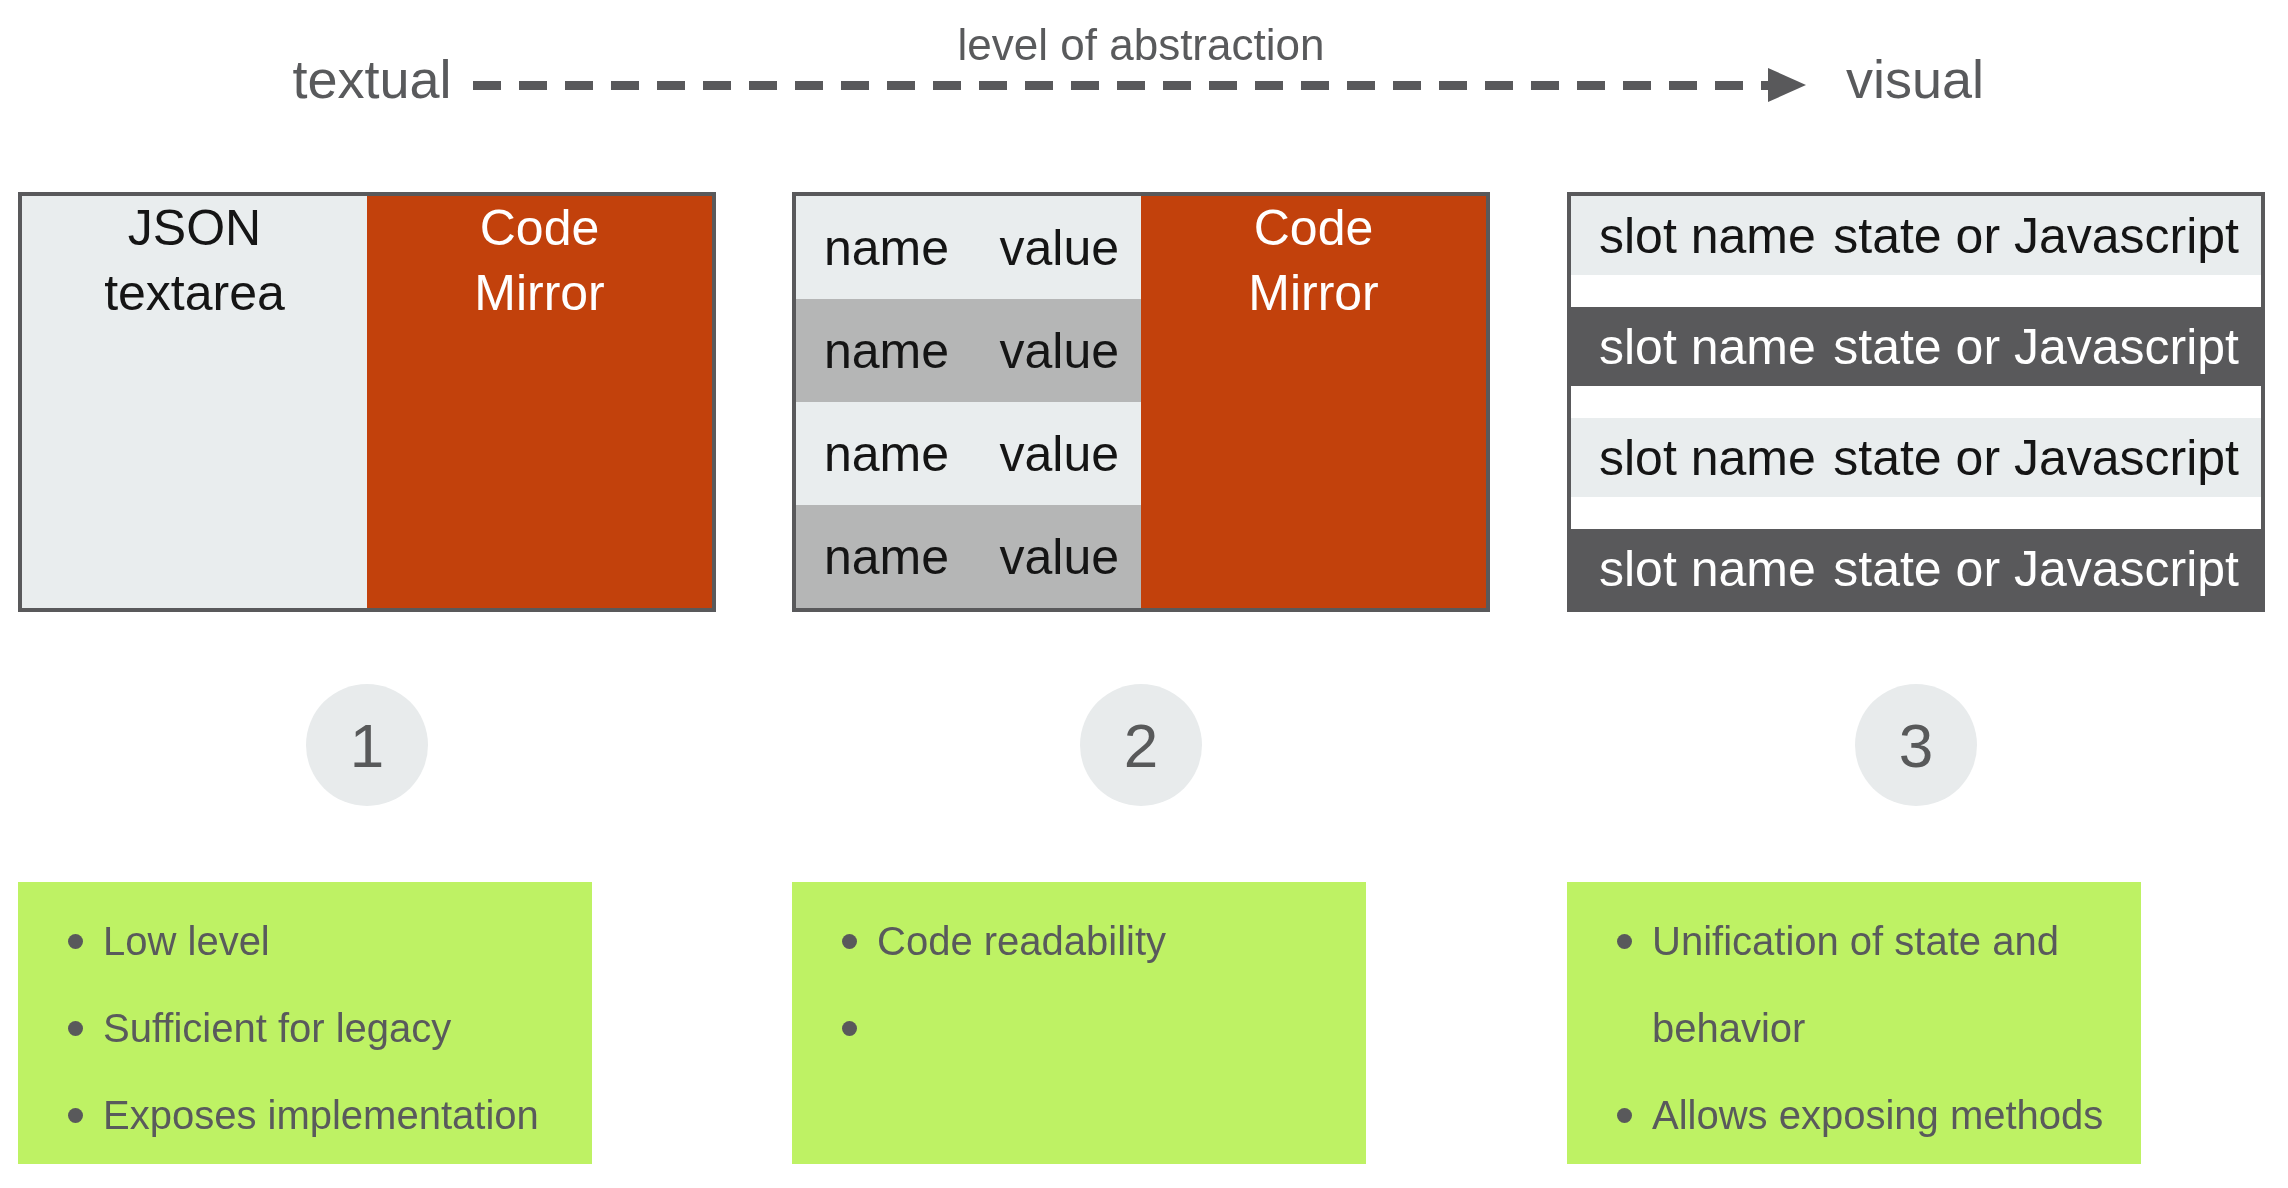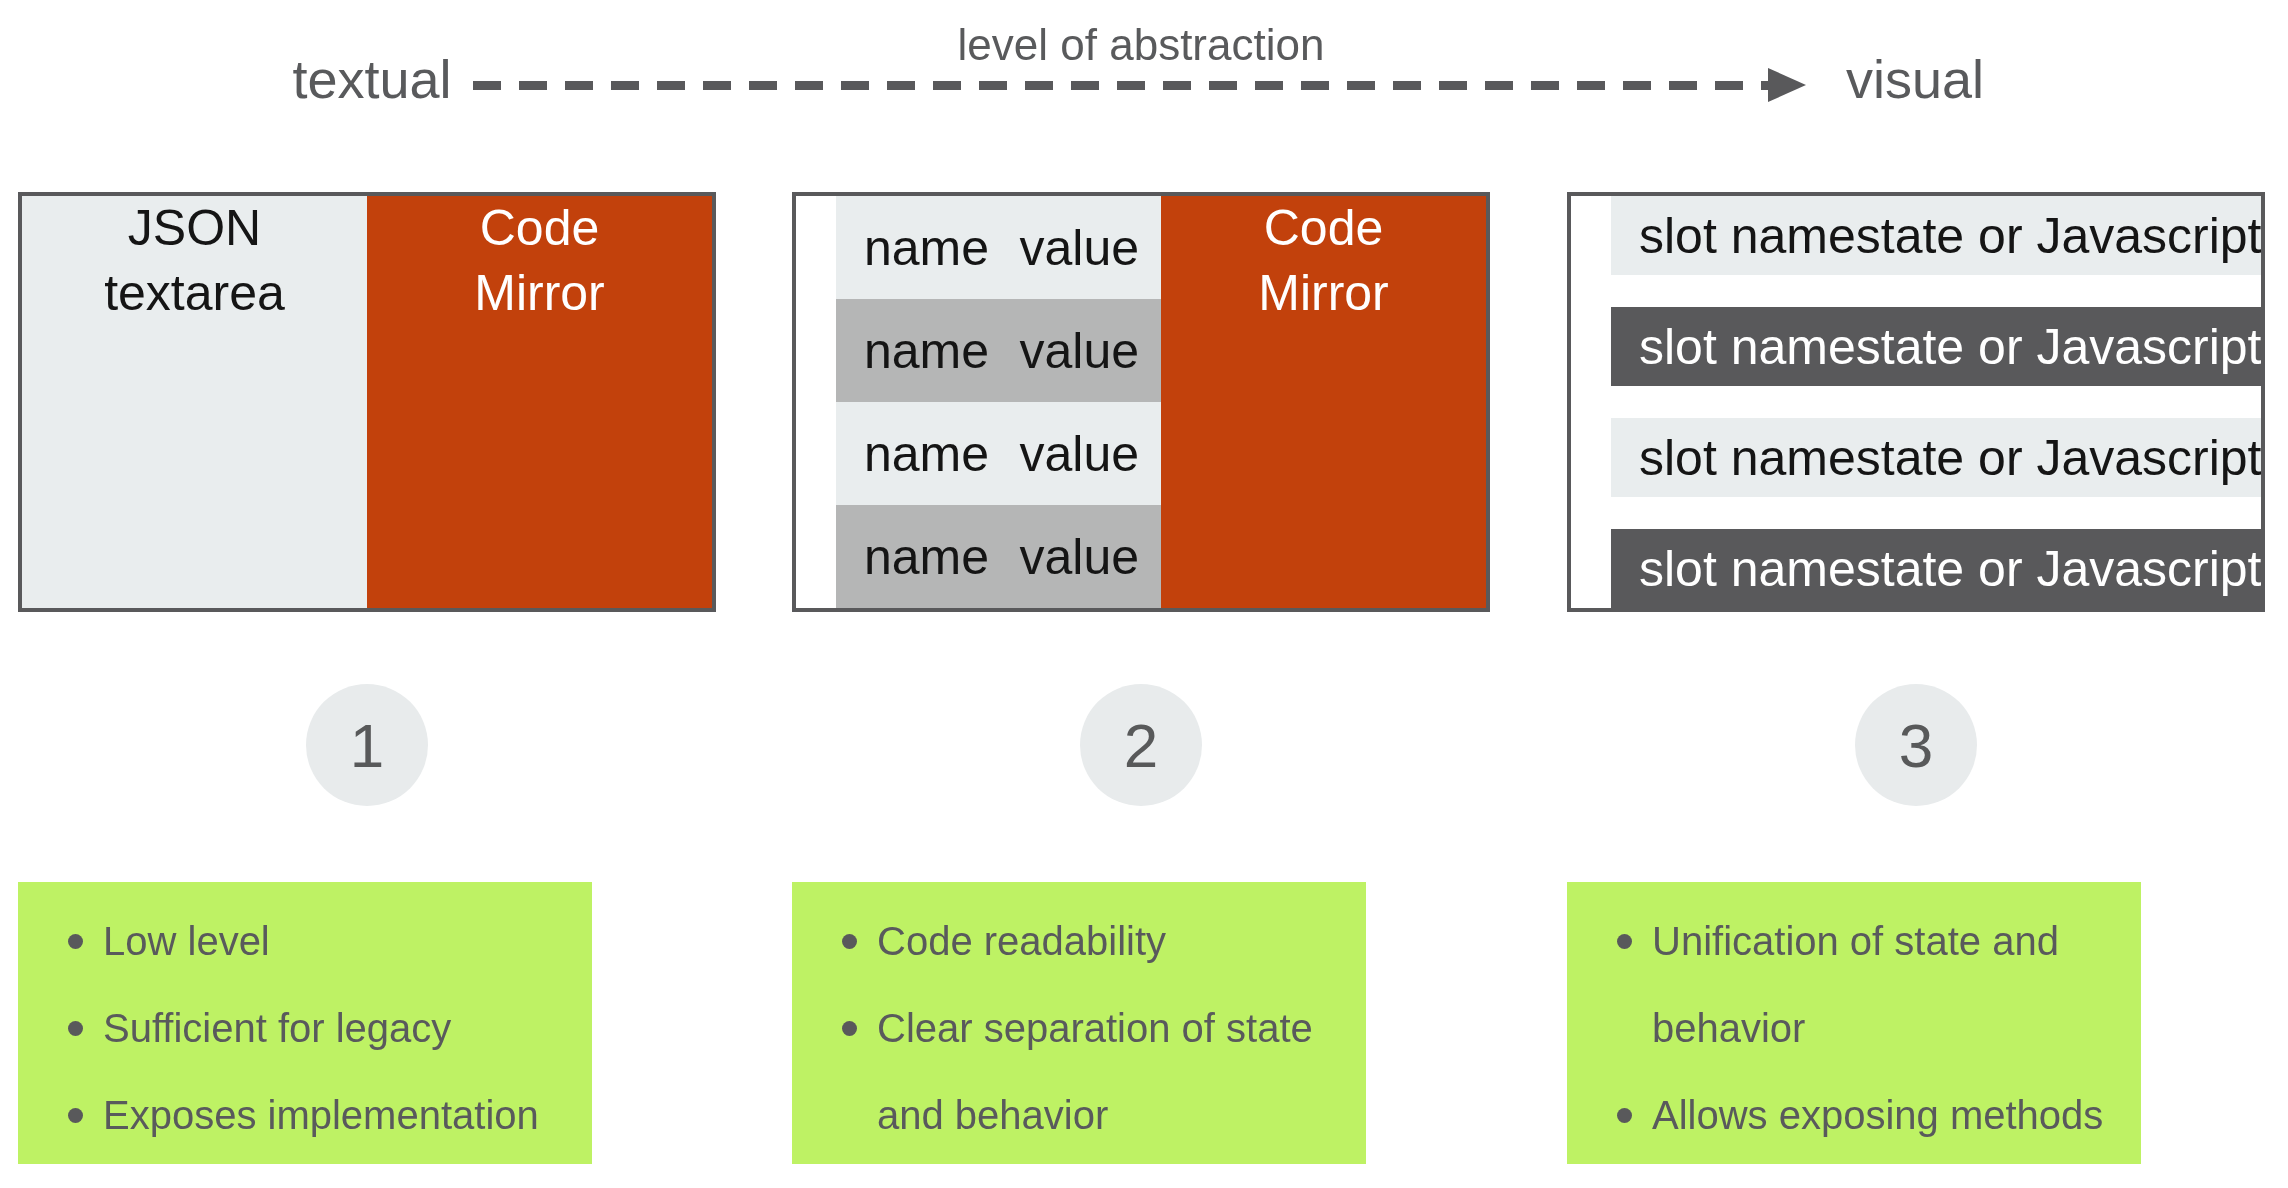--- a/index.html
+++ b/index.html
@@ -85,21 +85,20 @@
     text-align: center;
     font-size: 50px;
     line-height: 1.3;
   }
 
   .table-col {
     width: 50%;
     height: 100%;
     display: flex;
     flex-direction: column;
-    padding-left: 40px;
   }
   .table-col-full { width: 100%; gap: 32px; }
   .trow {
     flex: 1;
     display: flex;
     align-items: center;
     justify-content: space-between;
     font-size: 50px;
     padding: 0 22px 0 28px;
   }
@@ -256,21 +255,20 @@
   </div>
 </div>
 
 <div class="note-panel panel-2">
   <div class="note-item">
     <span class="bullet"></span>
     <span class="note-text">Code readability</span>
   </div>
   <div class="note-item">
     <span class="bullet"></span>
-    <span class="note-text">Clear separation of state and behavior</span>
   </div>
 </div>
 
 <div class="note-panel panel-3">
   <div class="note-item">
     <span class="bullet"></span>
     <span class="note-text">Unification of state and behavior</span>
   </div>
   <div class="note-item">
     <span class="bullet"></span>

